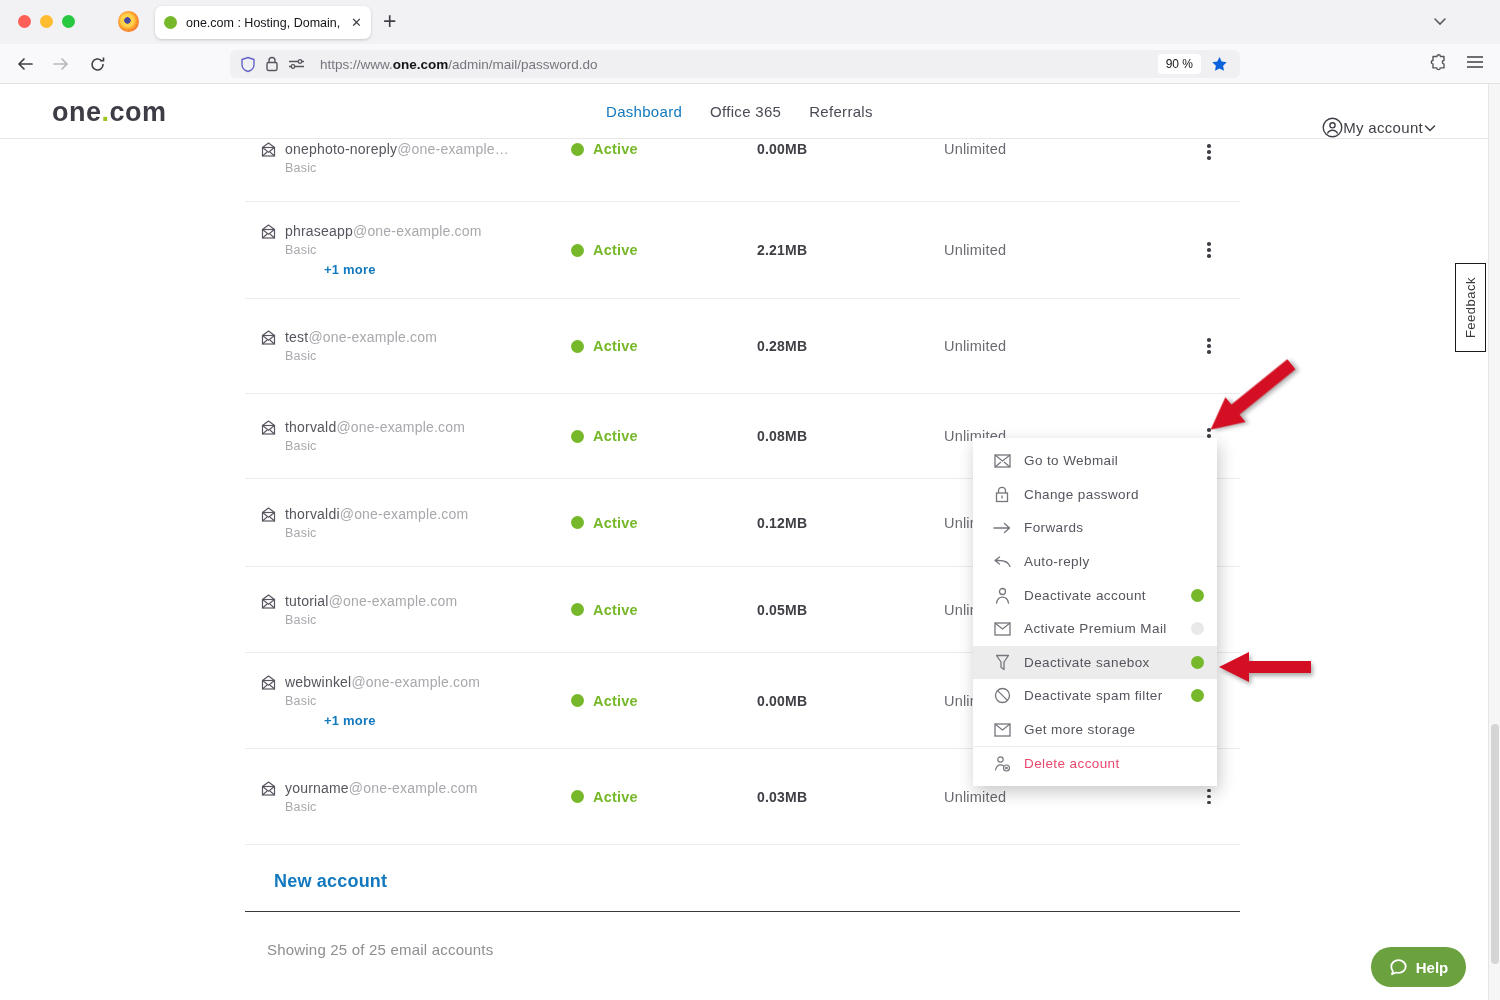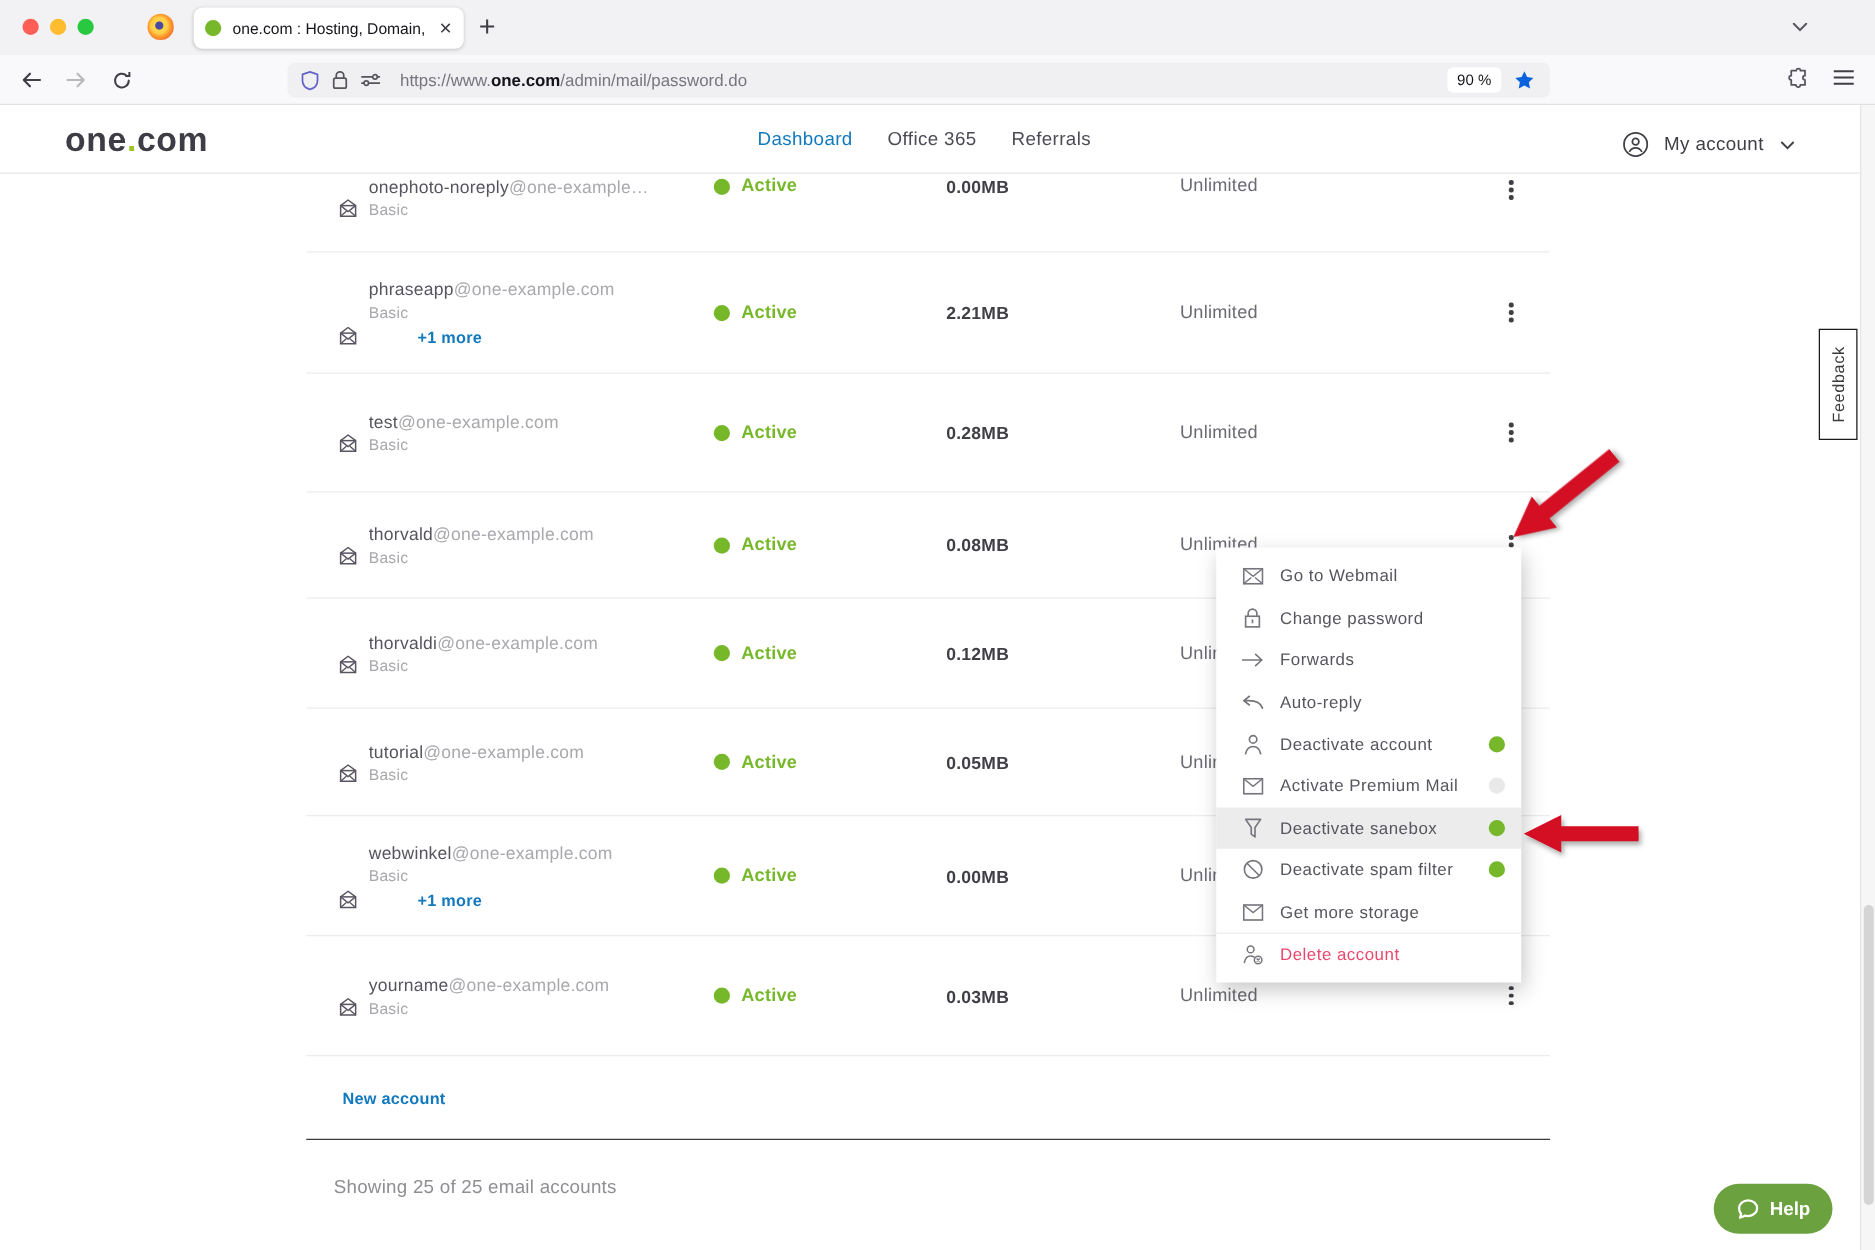--- a/index.html
+++ b/index.html
@@ -34,46 +34,46 @@
   .star{margin:0 6px 0 10px;display:flex;}
   .ext-ic{position:absolute;top:10px;display:flex;}
 
   
   .sitehead{position:absolute;left:0;top:84px;width:1500px;height:55px;background:#fff;border-bottom:1px solid #e8e8e8;z-index:2;}
   .logo{position:absolute;left:52px;top:13px;font-size:27px;font-weight:700;letter-spacing:.5px;color:#3e3d45;}
   .logo .dot{color:#9dc41f;}
   .mainnav{position:absolute;left:606px;top:0;height:55px;display:flex;align-items:center;gap:28px;}
   .navitem{font-size:15px;color:#4b4b55;letter-spacing:.3px;}
   .navitem.active{color:var(--link);}
-  .account{position:absolute;right:63px;top:4px;height:55px;display:flex;align-items:center;gap:12px;}
+  .account{position:absolute;right:63px;top:16px;height:55px;display:flex;align-items:center;}
   .account-label{font-size:15px;color:#3f3f46;letter-spacing:.3px;}
 
   
   .table{position:absolute;left:245px;top:139px;width:995px;}
   .row{position:relative;border-bottom:1px solid #ececec;}
   .row.r1{height:63px;} .row.r2{height:97px;} .row.r3{height:95px;} .row.r4{height:85px;}
   .row.r5{height:88px;} .row.r6{height:86px;} .row.r7{height:96px;} .row.r8{height:96px;}
   .cell{position:absolute;top:50%;transform:translateY(-50%);}
   .row.r1 .cell{top:2px;transform:none;}
-  .cell-account{left:25px;display:flex;align-items:flex-end;}
+  .cell-account{left:15px;display:flex;align-items:flex-start;}
   .mail-ic{width:17px;display:flex;margin-right:8px;color:#5a5560;}
   .email-line{font-size:14px;letter-spacing:.2px;}
   .email-line .local{color:#55555e;}
   .email-line .domain{color:#a8a8ad;}
   .plan{font-size:12.5px;color:#a8a8ad;margin-top:4px;letter-spacing:.2px;}
   .more{font-size:13px;font-weight:700;color:var(--link);margin-top:5px;letter-spacing:.2px;margin-left:39px;}
   .cell-status{left:326px;display:flex;align-items:center;}
   .sdot{width:13px;height:13px;border-radius:50%;background:var(--green);}
   .slabel{margin-left:9px;font-size:14.5px;font-weight:700;color:var(--green);letter-spacing:.2px;}
   .cell-size{left:512px;font-size:14px;font-weight:700;color:#3f3f46;letter-spacing:.2px;}
   .cell-quota{left:699px;font-size:14.5px;color:#6a6a72;letter-spacing:.2px;}
   .kebab{left:955px;width:18px;height:22px;display:flex;flex-direction:column;align-items:center;justify-content:center;gap:2.5px;}
   .kebab i{width:3.5px;height:3.5px;border-radius:50%;background:#3f3f46;}
 
-  .new-account{position:absolute;left:274px;top:871px;font-size:13px;font-weight:700;color:var(--link);letter-spacing:.2px;}
+  .new-account{position:absolute;left:274px;top:871px;font-size:18px;font-weight:700;color:var(--link);letter-spacing:.2px;}
   .big-divider{position:absolute;left:245px;top:911px;width:995px;height:1px;background:#3a3a3e;}
   .footer-text{position:absolute;left:267px;top:941px;font-size:15px;color:#8e8e93;letter-spacing:.2px;}
 
   .help-btn{position:absolute;left:1371px;top:947px;width:95px;height:40px;border-radius:20px;background:#6ba13f;
             display:flex;align-items:center;justify-content:center;gap:8px;z-index:5;}
   .help-label{color:#fff;font-size:15px;font-weight:700;}
 
   .feedback{position:absolute;left:1455px;top:263px;width:31px;height:89px;background:#fff;border:1.5px solid #1a1a1a;
             display:flex;align-items:center;justify-content:center;z-index:4;}
   .feedback span{writing-mode:vertical-rl;transform:rotate(180deg);font-size:13px;color:#3a3a3a;letter-spacing:.5px;}

